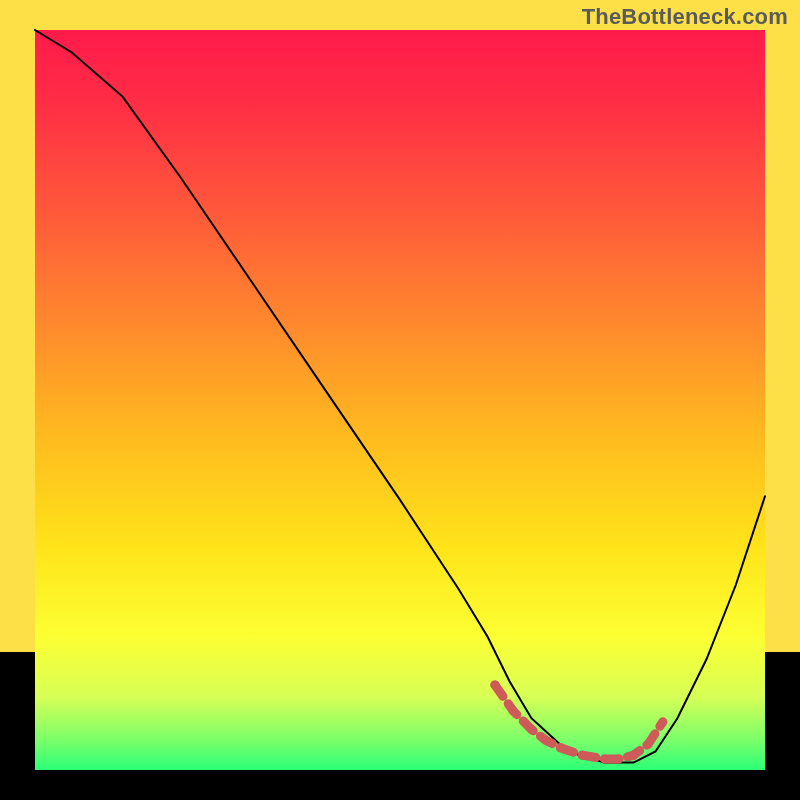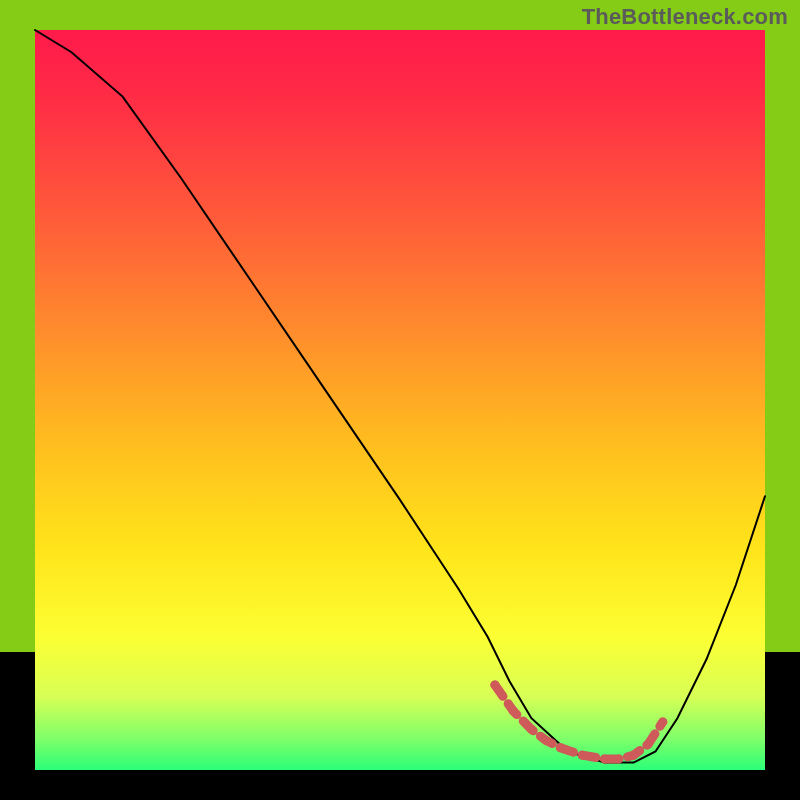--- a/index.html
+++ b/index.html
@@ -8,21 +8,21 @@
     width: 800px;
     height: 800px;
     background: #000;
     overflow: hidden;
     font-family: Arial, Helvetica, sans-serif;
   }
   .container {
     position: relative;
     width: 800px;
     height: 652px;
-    background: #84cc16;
+    background: #fde047;
   }
   .watermark {
     position: absolute;
     top: 4px;
     right: 12px;
     color: #5b5b5b;
     font-size: 22px;
     font-weight: 600;
     letter-spacing: 0.2px;
     z-index: 5;

